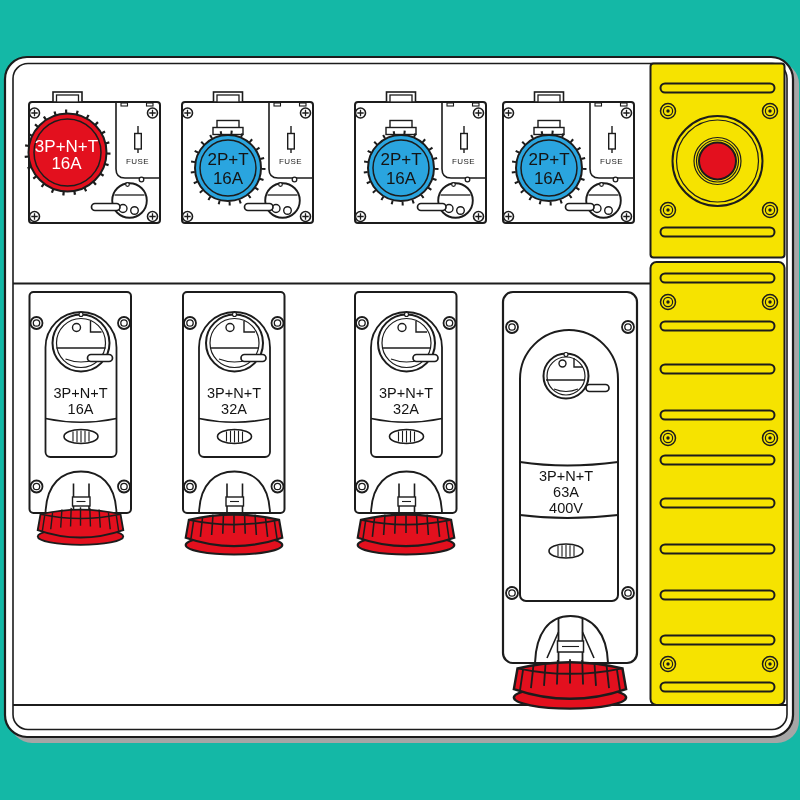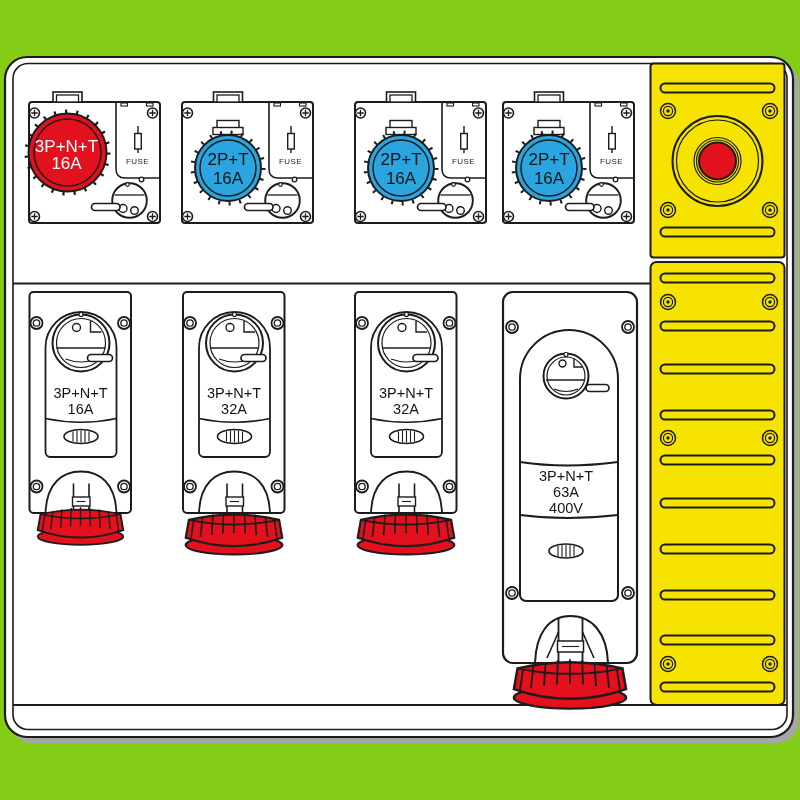--- a/index.html
+++ b/index.html
@@ -1,16 +1,16 @@
 <!DOCTYPE html>
 <html><head>
 <meta charset="utf-8">
 <style>
   html,body{margin:0;padding:0;background:#ffffff;}
-  #stage{position:relative;width:800px;height:800px;background:#84cc16;}
+  #stage{position:relative;width:800px;height:800px;background:#14b8a6;}
   svg{display:block}
   .ln{stroke:#1c1c1c;fill:none;}
   .fw{fill:#ffffff;stroke:#1c1c1c;}
   text{font-family:"Liberation Sans","DejaVu Sans",sans-serif;}
   .tSock{font-size:17px;text-anchor:middle;fill:#141414;}
   .tSockW{font-size:17px;text-anchor:middle;fill:#ffffff;}
   .tFuse{font-size:8px;letter-spacing:.4px;text-anchor:middle;fill:#1c1c1c;}
   .tB{font-size:14.5px;text-anchor:middle;fill:#141414;}
 </style>
 </head>

